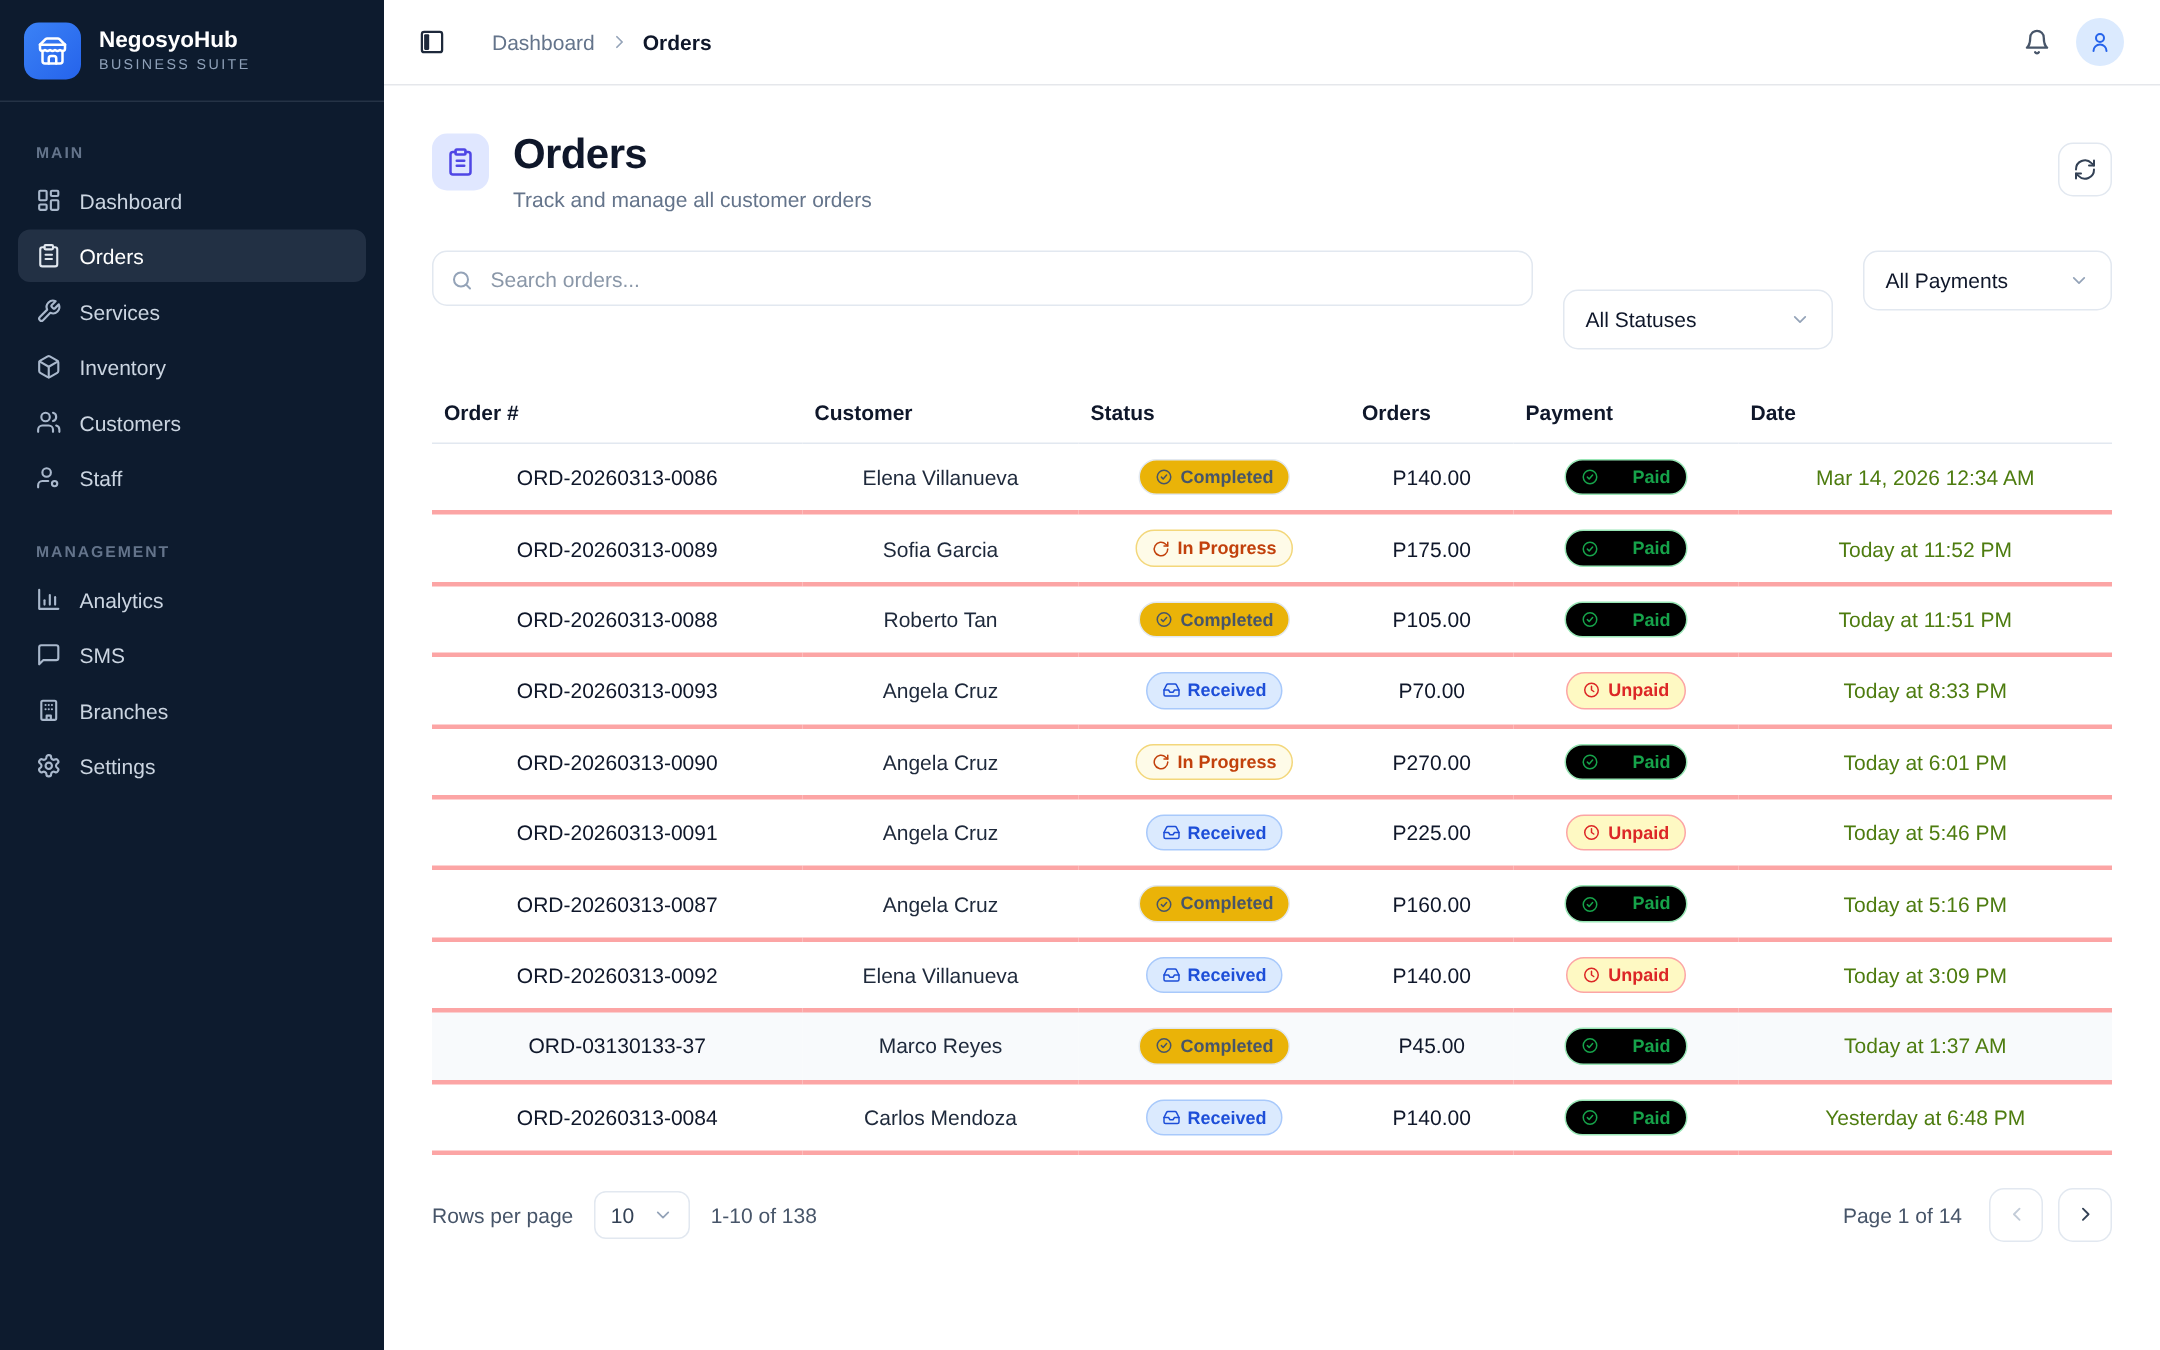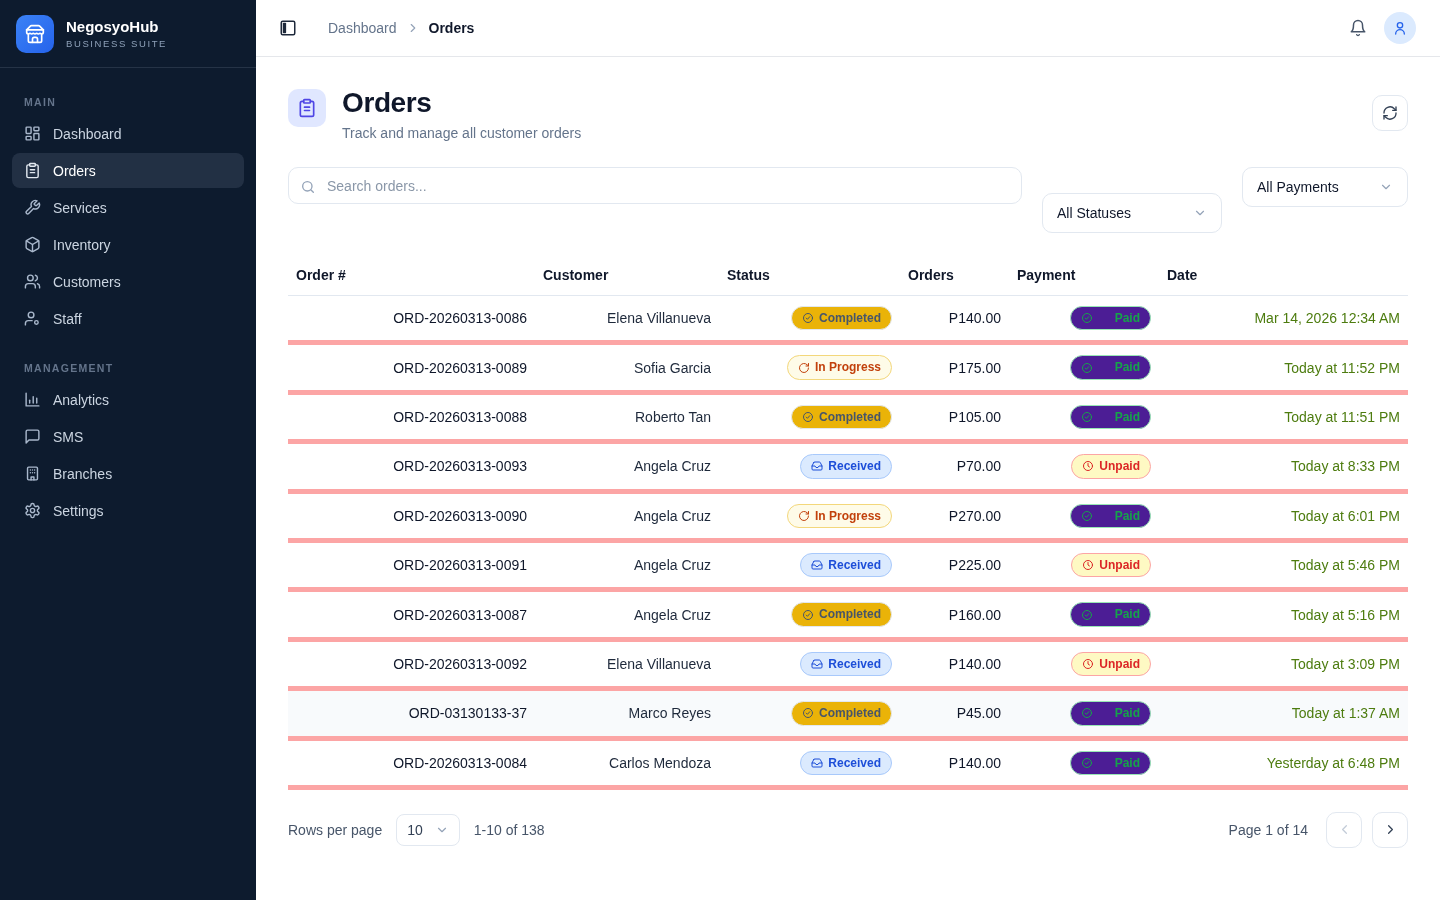--- a/index.html
+++ b/index.html
@@ -53,34 +53,34 @@
   .search .s-ic { position:absolute; left:12px; top:12px; width:16px; height:16px; color:#94a3b8; }
   .search input { width:100%; height:37px; border:1px solid #e2e8f0; border-radius:10px; padding:0 14px 0 38px; font-size:14px; font-family:inherit; color:#0f172a; outline:none; background:#fff; }
   .search input::placeholder { color:#8a97a8; }
   .select { height:40px; border:1px solid #e2e8f0; background:#fff; border-radius:10px; display:flex; align-items:center; justify-content:space-between; gap:10px; padding:0 14px; font-size:14px; font-family:inherit; color:#0f172a; cursor:pointer; }
   .select .chev { width:14px; height:14px; color:#94a3b8; }
   .select.status { width:180px;margin-top:26px; }
   .select.payment { width:166px;text-align:right; }
 
   table { width:100%; border-collapse:collapse; margin-top:26px; }
   th { text-align:left; font-size:14px; font-weight:600; color:#0f172a; padding:8px 8px 12px; border-bottom:1px solid #e2e8f0; }
-  td { text-align:right; font-size:14px; padding:10px 8px; border-bottom:5px solid #fca5a5; }
+  td { text-align:center; font-size:14px; padding:10px 8px; border-bottom:3px solid #fca5a5; }
   col.c1{width:247px} col.c2{width:184px} col.c3{width:181px} col.c4{width:109px} col.c5{width:150px}
   tr.hl td { background:#f8fafc; }
   td.c-order { color:#0f172a; font-weight:500; }
   td.c-customer { color:#1e293b; }
   td.c-total { color:#0f172a; font-weight:500; }
   td.c-date { color:#4d7c0f; }
 
   .badge { display:inline-flex; align-items:center; gap:5px; padding:4px 10px; border-radius:999px; font-size:12px; font-weight:600; line-height:1.2; border:1px solid transparent; white-space:nowrap; }
   .badge .ic { width:12px; height:12px; }
   .badge.completed { background:#eab308; border-color:#e2e8f0; color:#475569; }
   .badge.in-progress { background:#fefbe8; border-color:#f3d77b; color:#c2410c; }
   .badge.received { background:#dbeafe; border-color:#a8c9fb; color:#1d4ed8; }
-  .badge.paid { background:#4c1d95; border-color:#98e6b5; color:#16a34a;gap:22px; }
+  .badge.paid { background:#000000; border-color:#98e6b5; color:#16a34a;gap:22px; }
   .badge.unpaid { background:#fef9c3; border-color:#fca5a5; color:#dc2626; }
 
   .foot { display:flex; align-items:center; justify-content:space-between; margin-top:22px; }
   .foot-left { display:flex; align-items:center; gap:14px; color:#475569; }
   .select.small { height:32px; padding:0 10px; gap:12px; border-radius:8px; color:#334155; }
   .foot-right { display:flex; align-items:center; gap:10px; color:#475569; }
   .foot-right .pg-label { margin-right:8px; }
   .page-btn { width:36px; height:36px; border:1px solid #e2e8f0; background:#fff; border-radius:10px; cursor:pointer; display:flex; align-items:center; justify-content:center; color:#334155; }
   .page-btn .ic { width:15px; height:15px; }
   .page-btn.prev { color:#c3ccd8; }

